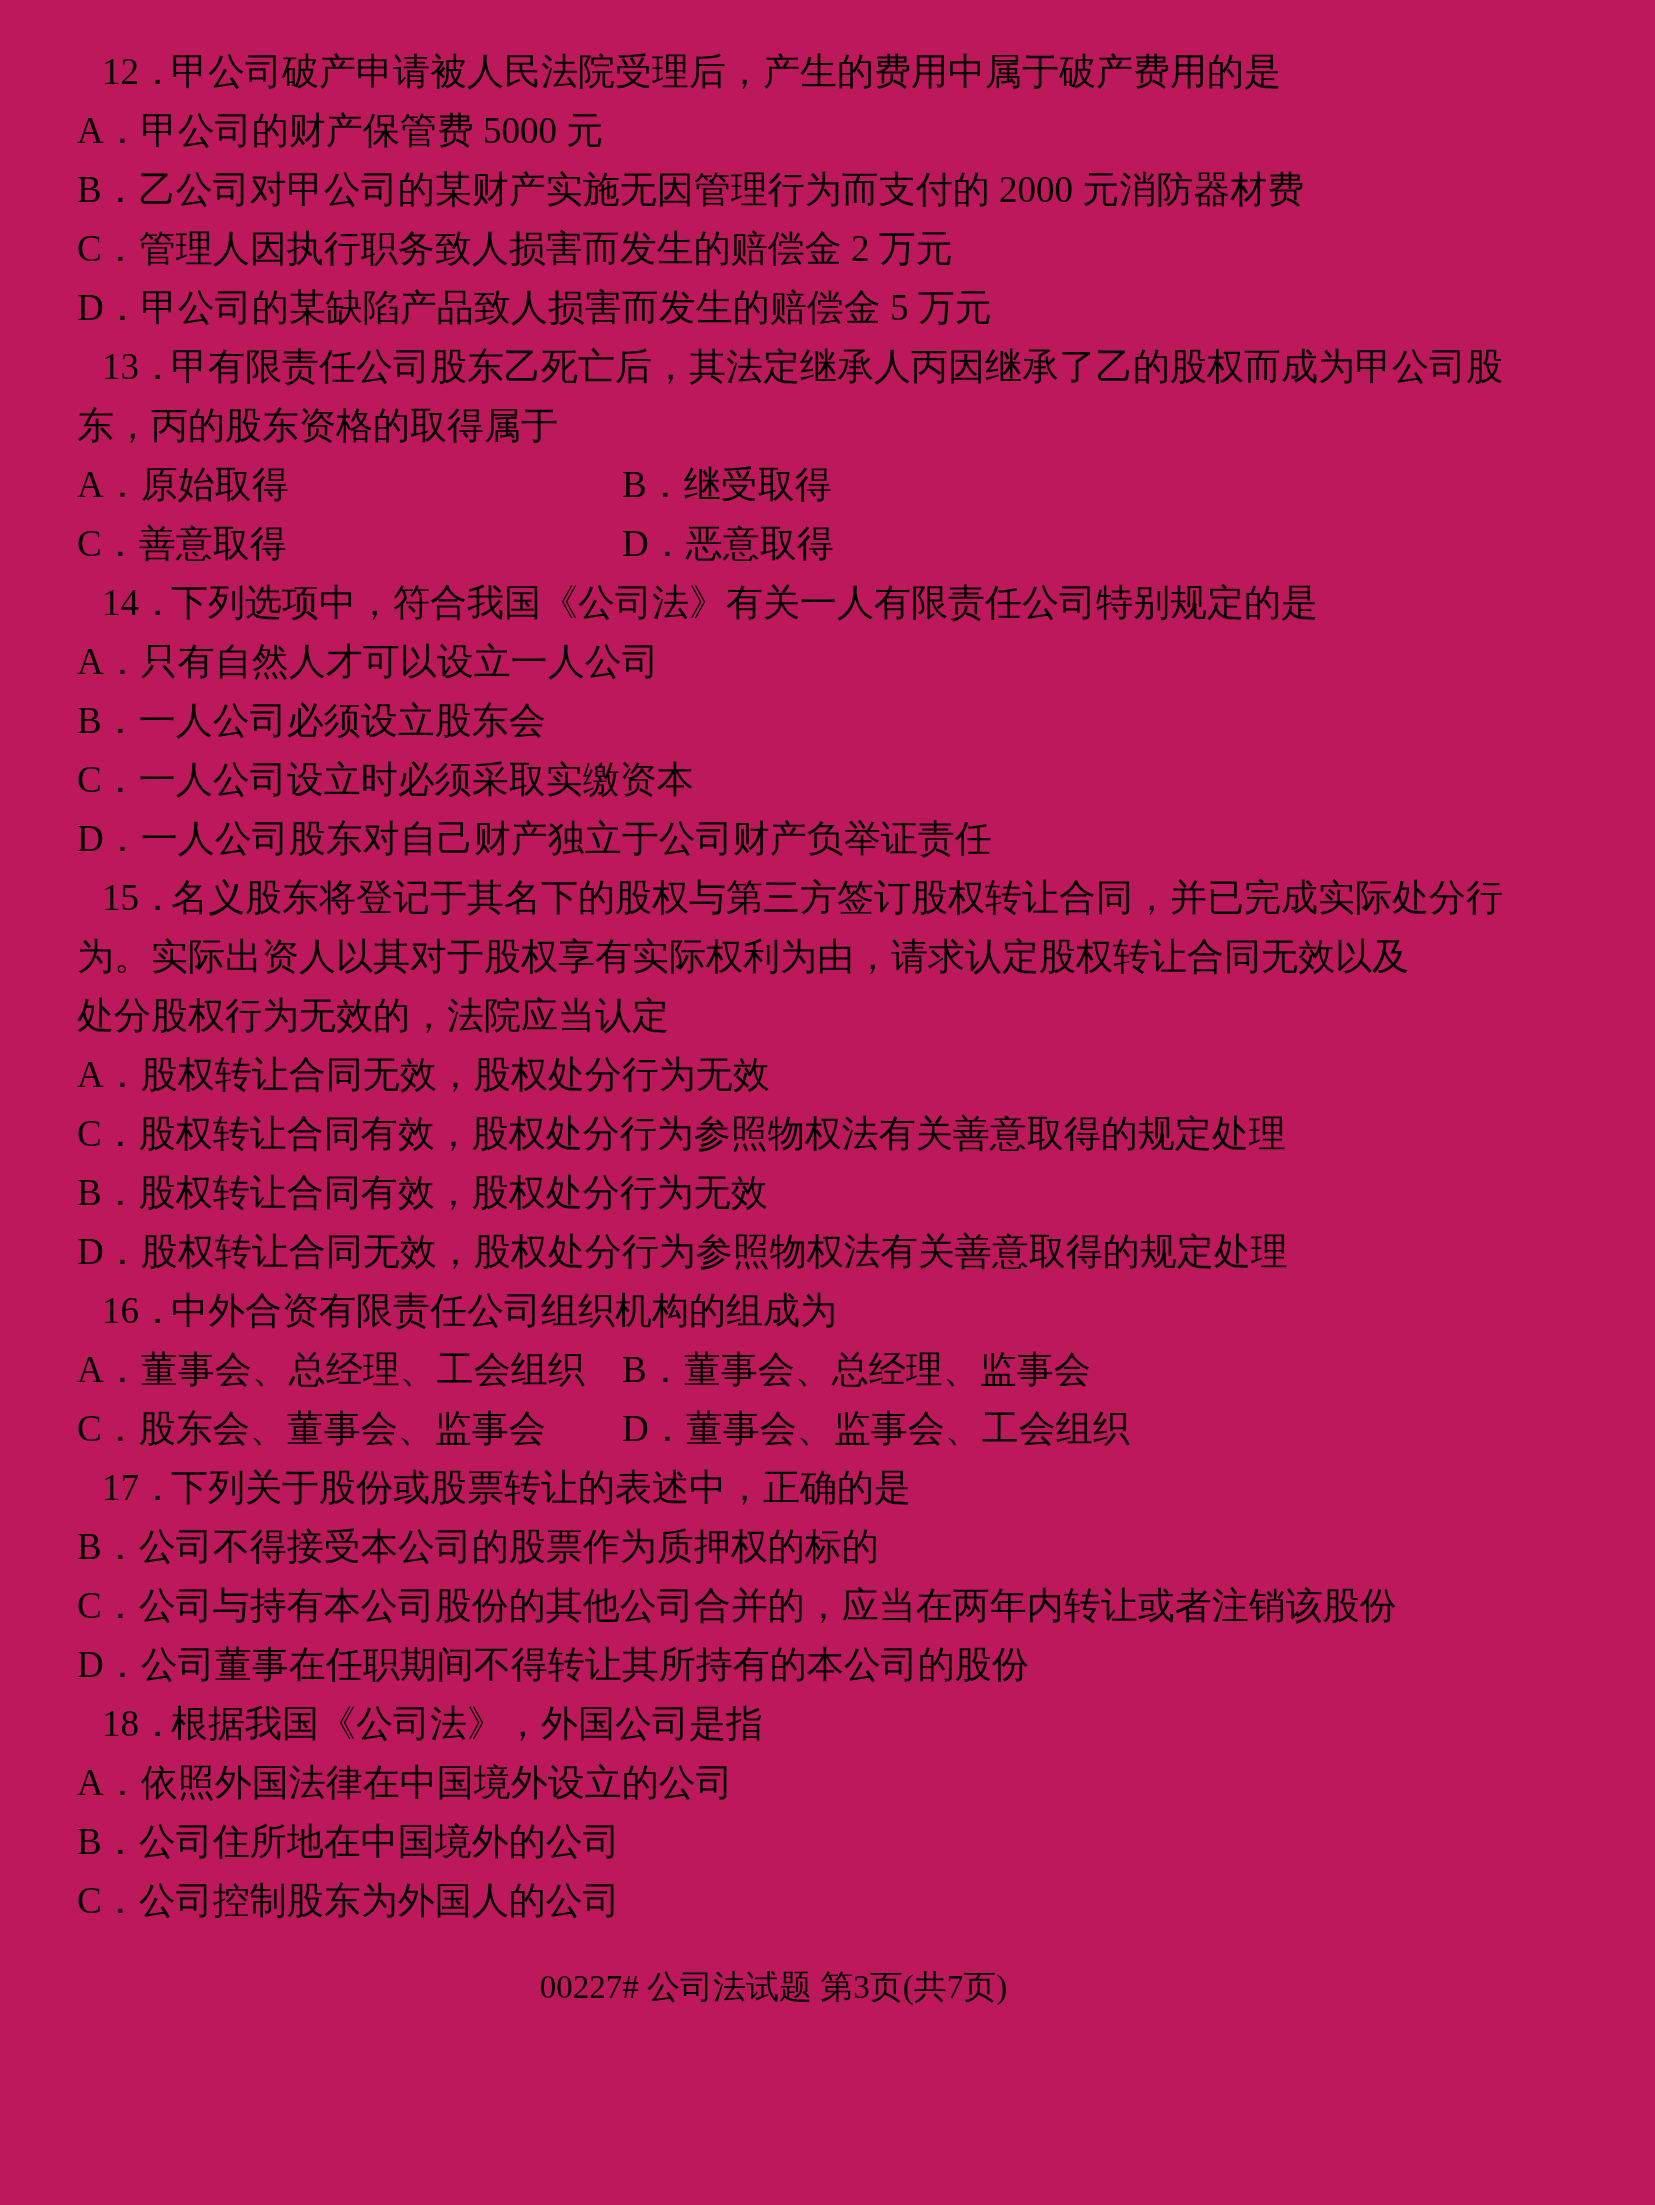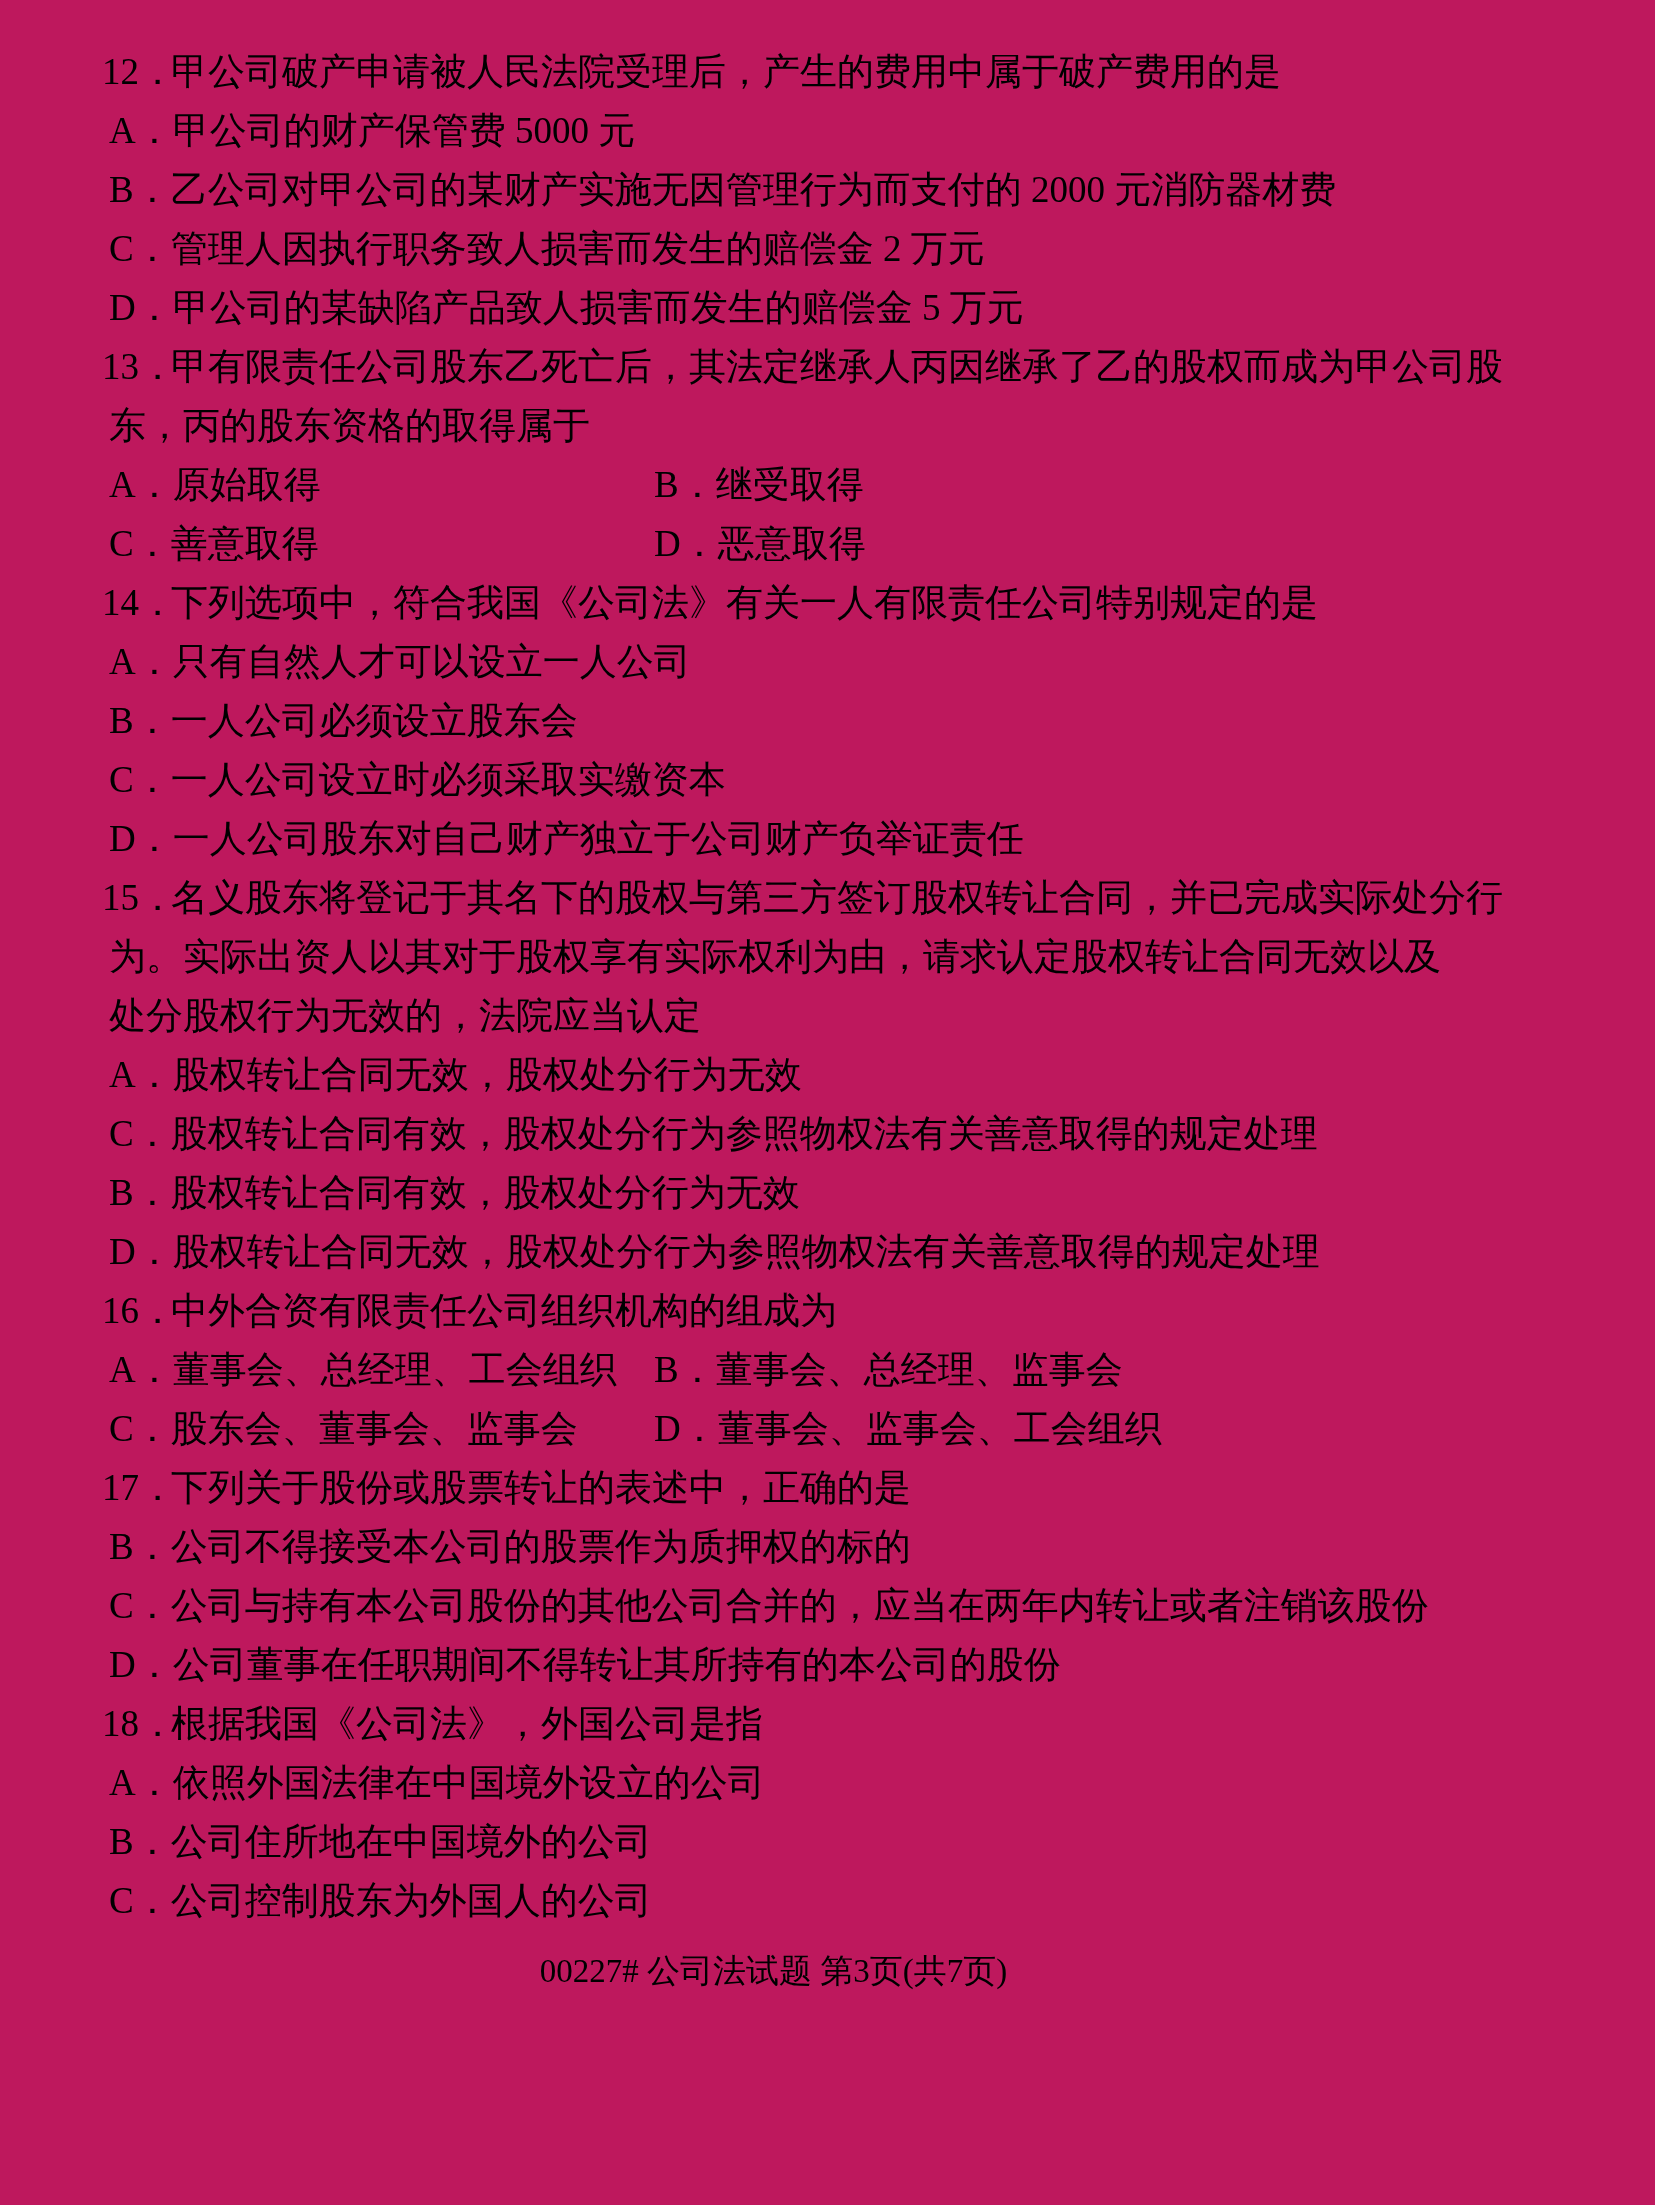--- a/index.html
+++ b/index.html
@@ -13,25 +13,25 @@
     font-size: 37px;
     overflow: hidden;
   }
   .content { padding-top: 42px; }
   .line {
     height: 59px;
     line-height: 59px;
     padding-left: 102px;
     white-space: nowrap;
   }
-  .line.opt, .line.cont { padding-left: 77px; margin-left: 32px; }
+  .line.opt, .line.cont { padding-left: 77px; }
   .qnum { display: inline-block; width: 69px; }
   .col1 { display: inline-block; width: 545px; }
   .footer {
-    margin-top: 18px;
+    margin-top: 34px;
     height: 46px;
     line-height: 46px;
     font-size: 33px;
     text-align: center;
     padding-right: 109px;
     box-sizing: border-box;
     white-space: nowrap;
   }
 </style>
 </head>

